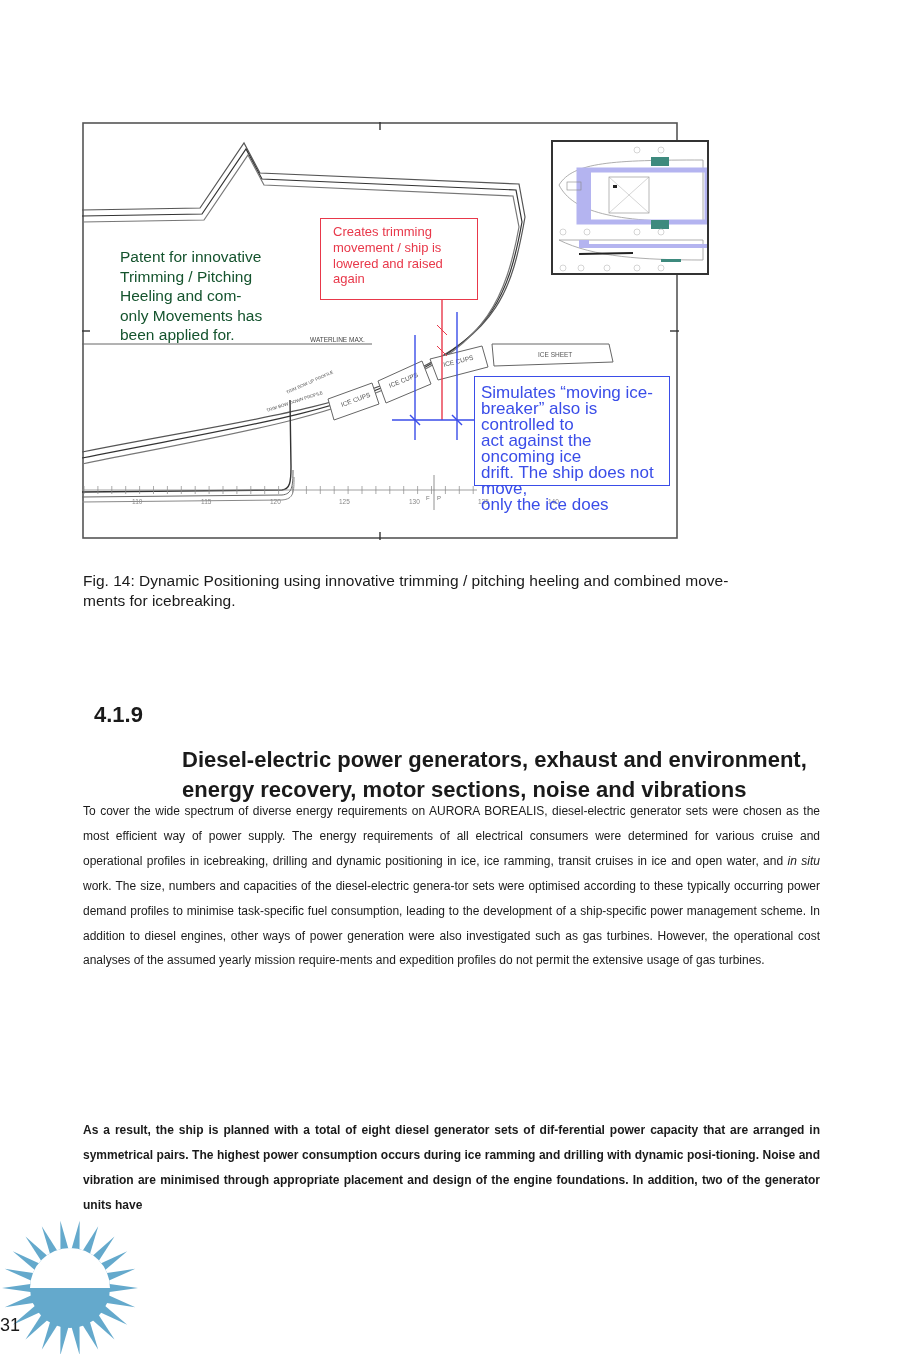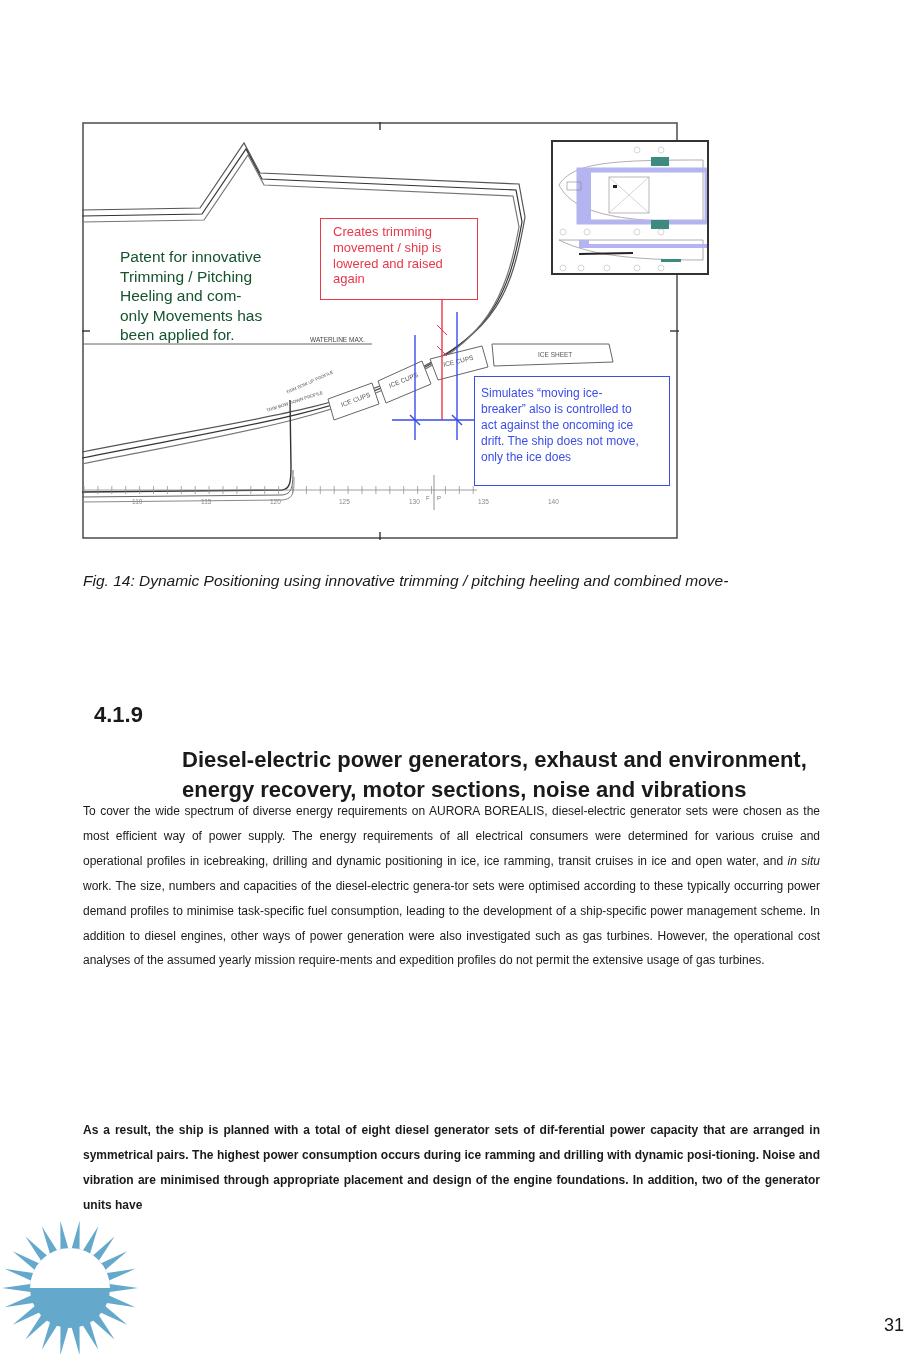--- a/index.html
+++ b/index.html
@@ -2,30 +2,30 @@
 <html><head>
 <meta charset="utf-8">
 <style>
   html, body { margin:0; padding:0; background:#ffffff; }
   body { width:904px; height:1354px; position:relative; overflow:hidden; font-family:"Liberation Sans", sans-serif; color:#1a1a1a; }
   .figure { position:absolute; left:82px; top:122px; width:597px; height:418px; }
   .figure svg { position:absolute; left:0; top:0; }
   .note { position:absolute; font-family:"Liberation Sans", sans-serif; line-height:19.5px; }
   .note-patent { left:38px; top:93px; width:200px; font-size:15.5px; color:#14532d;margin-top:32px; }
   .note-trim { left:238px; top:96px; width:158px; height:82px; border:1.5px solid #e8384a; box-sizing:border-box; padding:5px 0 0 12px; font-size:13px; line-height:15.8px; color:#e8384a; background:#fff; }
-  .note-ice { left:392px; top:254px; width:196px; height:110px; border:1.5px solid #3a4de8; box-sizing:border-box; padding:8px 0 2px 6px; font-size:12px; line-height:16px; color:#3a4de8; background:#fff; }
+  .note-ice { left:392px; top:254px; width:196px; height:110px; border:1.5px solid #3a4de8; box-sizing:border-box; padding:8px 0 2px 6px; font-size:17px; line-height:16px; color:#3a4de8; background:#fff; }
   .inset { position:absolute; left:469px; top:18px; width:158px; height:135px; border:2px solid #333; background:#fff; box-sizing:border-box; }
-  .caption { position:absolute; left:83px; top:571px; width:740px; font-size:15.5px; font-style:italic; line-height:20px; color:#1a1a1a; }
+  .caption { position:absolute; left:83px; top:571px; width:740px; font-size:15.5px; line-height:20px; color:#1a1a1a; }
   .heading { position:absolute; left:83px; top:700px; width:740px; font-size:22px; font-weight:bold; line-height:29.5px; }
   .heading .num { position:absolute; left:11px; top:0; }
   .heading .title { position:absolute; left:99px; top:0; width:640px;margin-top:45px; }
   .para { position:absolute; left:83px; width:737px; font-size:12px; line-height:24.9px; text-align:justify; }
   .p1 { top:799px; }
   .p2 { top:1118px;font-weight:bold; }
-  .page-num { position:absolute; left:0; width:904px; top:1315px; text-align:right; font-size:18px; }
+  .page-num { position:absolute; left:0; width:904px; top:1315px; text-align:left; font-size:18px; }
   .watermark { position:absolute; left:0; top:1218px; width:904px; height:136px; }
 </style>
 </head>
 <body>
 
 <div class="figure">
   <svg width="597" height="418" viewBox="0 0 597 418">
 
     <rect x="1" y="1" width="594" height="415" fill="none" stroke="#555" stroke-width="1.6"></rect>
     <line x1="298" y1="-4" x2="298" y2="8" stroke="#333" stroke-width="1.4"></line>
@@ -171,20 +171,21 @@
     <div>Simulates “moving ice-</div>
     <div>breaker” also is controlled to</div>
     <div>act against the oncoming ice</div>
     <div>drift. The ship does not move,</div>
     <div>only the ice does</div>
   </div>
 </div>
 
 <div class="caption">
   <div>Fig. 14: Dynamic Positioning using innovative trimming / pitching heeling and combined move-</div>
+  <div>ments for icebreaking.</div>
 </div>
 
 <div class="heading">
   <span class="num">4.1.9</span>
   <span class="title">Diesel-electric power generators, exhaust and environment, energy recovery, motor sections, noise and vibrations</span>
 </div>
 
 <p class="para p1" style="margin:0;"><span>To cover the wide spectrum of diverse energy requirements on AURORA BOREALIS, diesel-electric generator sets were chosen as the most efficient way of power supply. The energy requirements of all electrical consumers were determined for various cruise and operational profiles in icebreaking, drilling and dynamic positioning in ice, ice ramming, transit cruises in ice and open water, and </span><em>in situ</em><span> work. The size, numbers and capacities of the diesel-electric genera-tor sets were optimised according to these typically occurring power demand profiles to minimise task-specific fuel consumption, leading to the development of a ship-specific power management scheme. In addition to diesel engines, other ways of power generation were also investigated such as gas turbines. However, the operational cost analyses of the assumed yearly mission require-ments and expedition profiles do not permit the extensive usage of gas turbines.</span></p>
 
 <p class="para p2" style="margin:0;"><span>As a result, the ship is planned with a total of eight diesel generator sets of dif-ferential power capacity that are arranged in symmetrical pairs. The highest power consumption occurs during ice ramming and drilling with dynamic posi-tioning. Noise and vibration are minimised through appropriate placement and design of the engine foundations. In addition, two of the generator units have</span></p>

